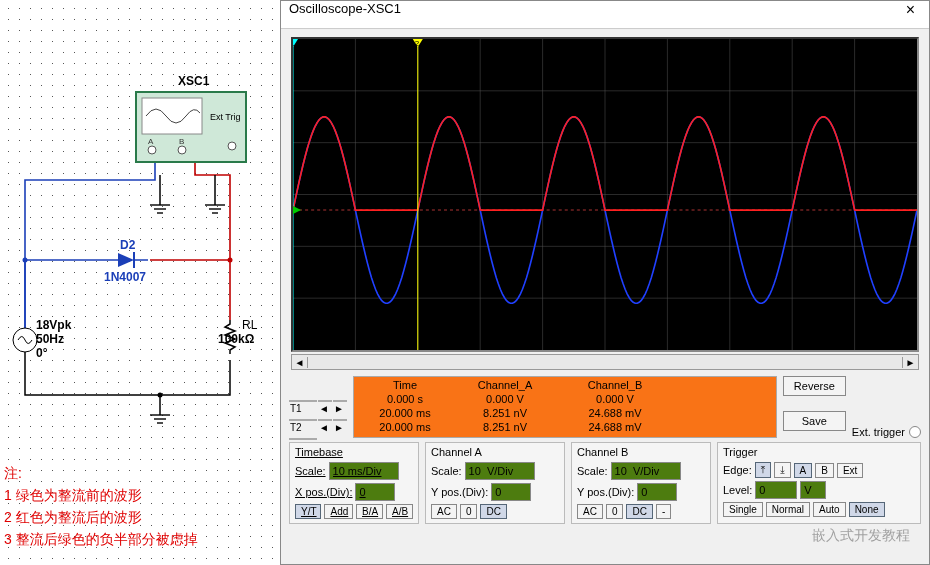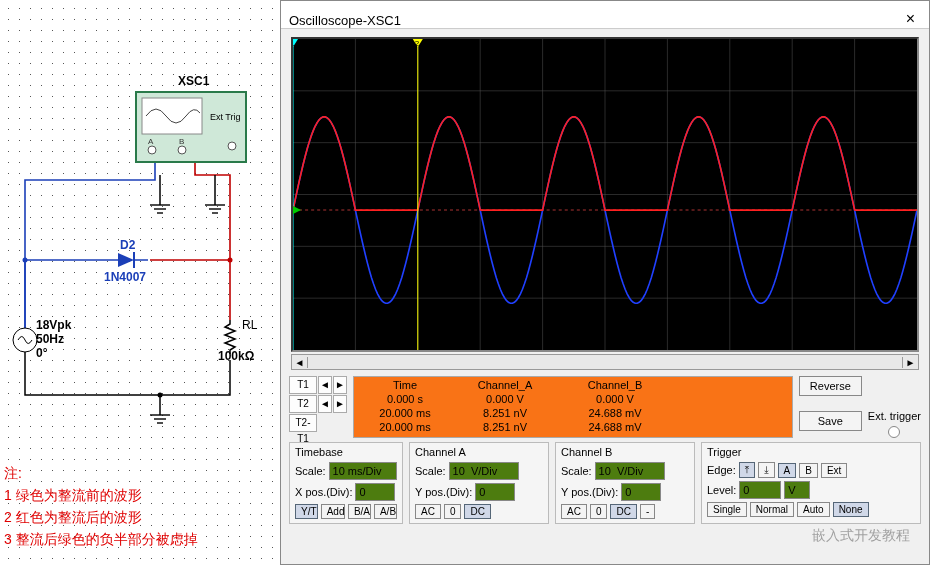--- a/index.html
+++ b/index.html
@@ -34,21 +34,21 @@
     border: 1px solid #888;
     background: #f0f0f0;
     display: flex;
     flex-direction: column;
   }
   .titlebar {
     height: 28px;
     background: #fff;
     border-bottom: 1px solid #ccc;
     display: flex;
-    align-items: flex-end;
+    align-items: flex-start;
     padding: 0 8px;
     font-size: 13px;
   }
   .titlebar .spacer { flex: 1; }
   .close-x { font-size: 16px; padding: 0 6px; cursor: default; }
   .scope-screen-wrap {
     padding: 8px 10px 2px 10px;
   }
   .scope-screen {
     width: 100%;
@@ -84,22 +84,22 @@
   .tbuttons {
     display: grid;
     grid-template-columns: 28px 14px 14px;
     grid-template-rows: repeat(3, 18px);
     gap: 1px;
     font-size: 10px;
   }
   .tbuttons .cell {
     border: 1px solid #aaa;
     background: #fdfdfd;
-    text-align: center;
     line-height: 16px;
+    margin-top: 24px;
   }
   .tbuttons .wide { grid-column: 1; }
   .cursor-table {
     flex: 1;
     background: #f97316;
     border: 1px solid #aaa;
     font-size: 11px;
     padding: 2px 6px;
     display: grid;
     grid-template-columns: 90px 110px 110px;
@@ -110,21 +110,21 @@
     border: 1px solid #888;
     background: #f4f4f4;
     padding: 3px 10px;
     font-size: 11px;
     text-align: center;
     min-width: 56px;
   }
   .btn.small { padding: 1px 5px; min-width: 0; font-size: 10px; }
   .btn.active { background: #d0d8e8; border-color: #567; }
   .right-btns { display: flex; flex-direction: column; gap: 15px; }
-  .ext-trig { display: flex; align-items:center; gap:4px; font-size:11px; margin-top:8px;flex-direction:column;}
+  .ext-trig { display: flex; align-items:center; gap:4px; font-size:11px; margin-top:8px;}
   .ext-trig .dot { width:12px;height:12px;border:1px solid #888;border-radius:50%;background:#fff;}
   
   .groups {
     display: flex;
     gap: 6px;
   }
   .group {
     border: 1px solid #bbb;
     background: #f5f5f5;
     padding: 3px 5px 4px 5px;
@@ -134,21 +134,21 @@
     font-size: 11px;
   }
   .group .title { font-size: 11px; margin-bottom: 1px; }
   .row { display: flex; align-items: center; gap: 3px; white-space: nowrap; }
   .inp {
     background: #4d7c0f; border: 1px solid #888;
     height: 18px; font-size: 11px; padding: 0 3px;
     min-width: 0;
   }
   .btnrow { display: flex; gap: 3px; }
-  .g-tb { width: 114px; }
+  .g-tb { width: 130px; text-decoration: underline; }
   .g-ch { width: 140px; }
   .g-tr { flex:1; }
   .watermark {
     position:absolute;
     right: 20px; bottom: 20px;
     font-size: 14px;
     color: rgba(80,80,80,0.5);
   }
 </style>
 </head>
@@ -213,21 +213,21 @@
   </svg>
 
   <div class="sch-label" style="left:178px;top:74px;font-weight:bold">XSC1</div>
   <div class="sch-label" style="left:210px;top:112px;font-size:9px">Ext Trig</div>
   <div class="sch-label" style="left:120px;top:238px;color:#1b3fb8;font-weight:bold">D2</div>
   <div class="sch-label" style="left:104px;top:270px;color:#1b3fb8;font-weight:bold">1N4007</div>
   <div class="sch-label" style="left:36px;top:318px;font-weight:bold">18Vpk</div>
   <div class="sch-label" style="left:36px;top:332px;font-weight:bold">50Hz</div>
   <div class="sch-label" style="left:36px;top:346px;font-weight:bold">0°</div>
   <div class="sch-label" style="left:242px;top:318px;font-weight:normal">RL</div>
-  <div class="sch-label" style="left:218px;top:349px;font-weight:bold">100kΩ</div>
+  <div class="sch-label" style="left:218px;top:332px;font-weight:bold">100kΩ</div>
 
   <div class="sch-label note-red" style="left:4px;top:462px">注:</div>
   <div class="sch-label note-red" style="left:4px;top:484px">1 绿色为整流前的波形</div>
   <div class="sch-label note-red" style="left:4px;top:506px">2 红色为整流后的波形</div>
   <div class="sch-label note-red" style="left:4px;top:528px">3 整流后绿色的负半部分被虑掉</div>
 </div>
 
 <div class="osc-window">
   <div class="titlebar">
     <span>Oscilloscope-XSC1</span>

